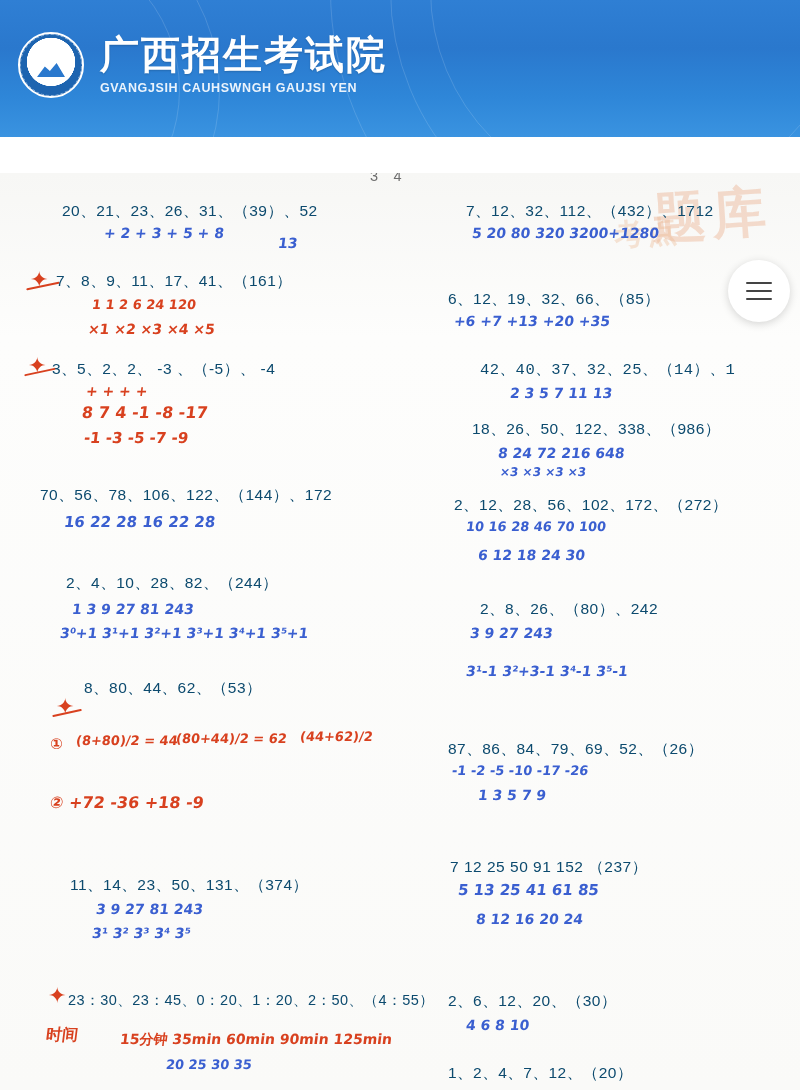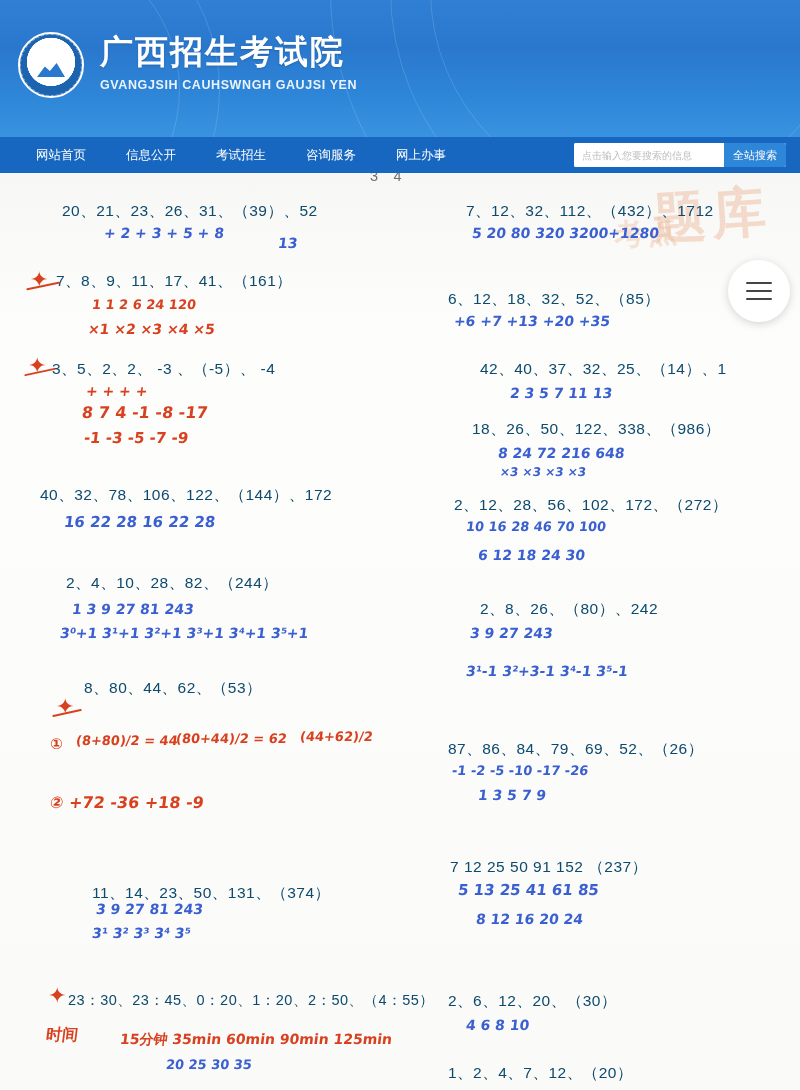--- a/index.html
+++ b/index.html
@@ -46,22 +46,22 @@
     background:#2a78cd;
     clip-path:polygon(0% 100%, 28% 34%, 46% 62%, 70% 12%, 100% 100%);
     margin-top:8px;
   }
   .seal .ring-text {
     position:absolute; inset:0; border-radius:50%;
     border:1px dashed rgba(255,255,255,0.5);
   }
   .title-block { margin-left:16px; color:#fff; }
   .title-cn {
-    font-family:Liberation Mono, monospace;
-    font-size:33px; font-weight:bold; letter-spacing:2px;
+    font-family:Liberation Serif, serif;
+    font-size:39px; font-weight:bold; letter-spacing:2px;
     line-height:1.05; text-shadow:0 1px 2px rgba(0,0,0,0.18);
   }
   .title-en {
     font-size:12.5px; letter-spacing:0.6px; margin-top:6px; font-weight:bold;
     color:#eaf3fc;
   }
 
   
   .nav {
     position:absolute; left:0; top:137px; width:800px; height:36px;
@@ -183,33 +183,20 @@
             <div class="mount"></div>
           </div>
       </div>
       <div class="title-block">
         <div class="title-cn">广西招生考试院</div>
         <div class="title-en">GVANGJSIH CAUHSWNGH GAUJSI YEN</div>
       </div>
     </div>
   </div>
 
-  <div class="nav">
-    <div class="nav-items">
-      <div class="nav-item">网站首页</div>
-      <div class="nav-item">信息公开</div>
-      <div class="nav-item">考试招生</div>
-      <div class="nav-item">咨询服务</div>
-      <div class="nav-item">网上办事</div>
-    </div>
-    <div class="search-box">
-      <input class="search-input" type="text" placeholder="点击输入您要搜索的信息" style="">
-      <button class="search-btn">全站搜索</button>
-    </div>
-  </div>
 
   <div class="sheet">
     <div class="bg-tint"></div>
     <div class="watermark">题库</div>
     <div class="watermark2">考点</div>
 
     <div class="prob small" style="left:370px; top:-6px; color:#6f6f6f;">3　4</div>
 
     <div class="col col-left">
 
@@ -223,56 +210,56 @@
       <div class="hw red s13 sk" style="left:92px; top:124px;">1  1   2    6    24    120</div>
       <div class="hw red s14 sk" style="left:88px; top:148px;">×1  ×2   ×3   ×4   ×5</div>
 
       <div class="star" style="left:28px; top:182px;">✦</div>
       <div class="strike" style="left:24px; top:198px; width:32px;"></div>
       <div class="prob" style="left:52px; top:186px;">3、5、2、2、 -3 、（-5）、 -4</div>
       <div class="hw red s14 sk" style="left:86px; top:210px;">+  +  +   +</div>
       <div class="hw red s16 sk" style="left:82px; top:230px;">8  7  4  -1  -8    -17</div>
       <div class="hw red s15 sk" style="left:84px; top:256px;">-1  -3  -5  -7    -9</div>
 
-      <div class="prob" style="left:40px; top:312px;">40、32、78、106、122、（144）、172</div>
+      <div class="prob" style="left:40px; top:312px;">70、56、78、106、122、（144）、172</div>
       <div class="hw blue s15 sk" style="left:64px; top:340px;">16   22   28   16     22     28</div>
 
       <div class="prob" style="left:66px; top:400px;">2、4、10、28、82、（244）</div>
       <div class="hw blue s14 sk" style="left:72px; top:428px;">1   3    9    27    81     243</div>
       <div class="hw blue s14 sk" style="left:60px; top:452px;">3⁰+1  3¹+1  3²+1  3³+1  3⁴+1  3⁵+1</div>
 
       <div class="star" style="left:56px; top:523px;">✦</div>
       <div class="strike" style="left:52px; top:539px; width:30px;"></div>
       <div class="prob" style="left:84px; top:505px;">8、80、44、62、（53）</div>
       <div class="hw red s15" style="left:50px; top:562px;">①</div>
       <div class="hw red s13 sk" style="left:76px; top:560px;">(8+80)/2 = 44</div>
       <div class="hw red s13 sk" style="left:176px; top:558px;">(80+44)/2 = 62</div>
       <div class="hw red s13 sk" style="left:300px; top:556px;">(44+62)/2</div>
       <div class="hw red s16 sk" style="left:50px; top:620px;">② +72   -36   +18   -9</div>
 
-      <div class="prob" style="left:92px; top:702px;margin-top:8px;">11、14、23、50、131、（374）</div>
+      <div class="prob" style="left:70px; top:702px;">11、14、23、50、131、（374）</div>
       <div class="hw blue s14 sk" style="left:96px; top:728px;">3    9    27    81    243</div>
       <div class="hw blue s14 sk" style="left:92px; top:752px;">3¹   3²   3³   3⁴   3⁵</div>
 
       <div class="star" style="left:48px; top:812px;">✦</div>
       <div class="prob small" style="left:68px; top:818px;">23：30、23：45、0：20、1：20、2：50、（4：55）</div>
       <div class="hw red s16 sk" style="left:46px; top:852px;">时间</div>
       <div class="hw red s14 sk" style="left:120px; top:858px;">15分钟   35min   60min   90min   125min</div>
       <div class="hw blue s13 sk" style="left:166px; top:884px;">20        25      30      35</div>
     </div>
 
     <div class="col col-right">
 
       <div class="prob" style="left:46px; top:28px;">7、12、32、112、（432）、1712</div>
       <div class="hw blue s14 sk" style="left:52px; top:52px;">5   20   80   320   3200+1280</div>
 
-      <div class="prob" style="left:28px; top:116px;">6、12、18、32、52、（85）</div>
+      <div class="prob" style="left:28px; top:116px;">6、12、19、32、66、（85）</div>
       <div class="hw blue s14 sk" style="left:34px; top:140px;">+6   +7   +13 +20   +35</div>
 
-      <div class="prob" style="left:60px; top:186px;">42、40、37、32、25、（14）、1</div>
+      <div class="prob" style="left:60px; top:186px;font-family:Liberation Mono, monospace;">42、40、37、32、25、（14）、1</div>
       <div class="hw blue s14 sk" style="left:90px; top:212px;">2    3   5    7     11     13</div>
 
       <div class="prob" style="left:52px; top:246px;">18、26、50、122、338、（986）</div>
       <div class="hw blue s14 sk" style="left:78px; top:272px;">8   24   72  216   648</div>
       <div class="hw blue s12 sk" style="left:80px; top:292px;">×3   ×3    ×3    ×3</div>
 
       <div class="prob" style="left:34px; top:322px;">2、12、28、56、102、172、（272）</div>
       <div class="hw blue s13 sk" style="left:46px; top:346px;">10  16   28   46    70    100</div>
       <div class="hw blue s14 sk" style="left:58px; top:374px;">6    12    18    24    30</div>
 

